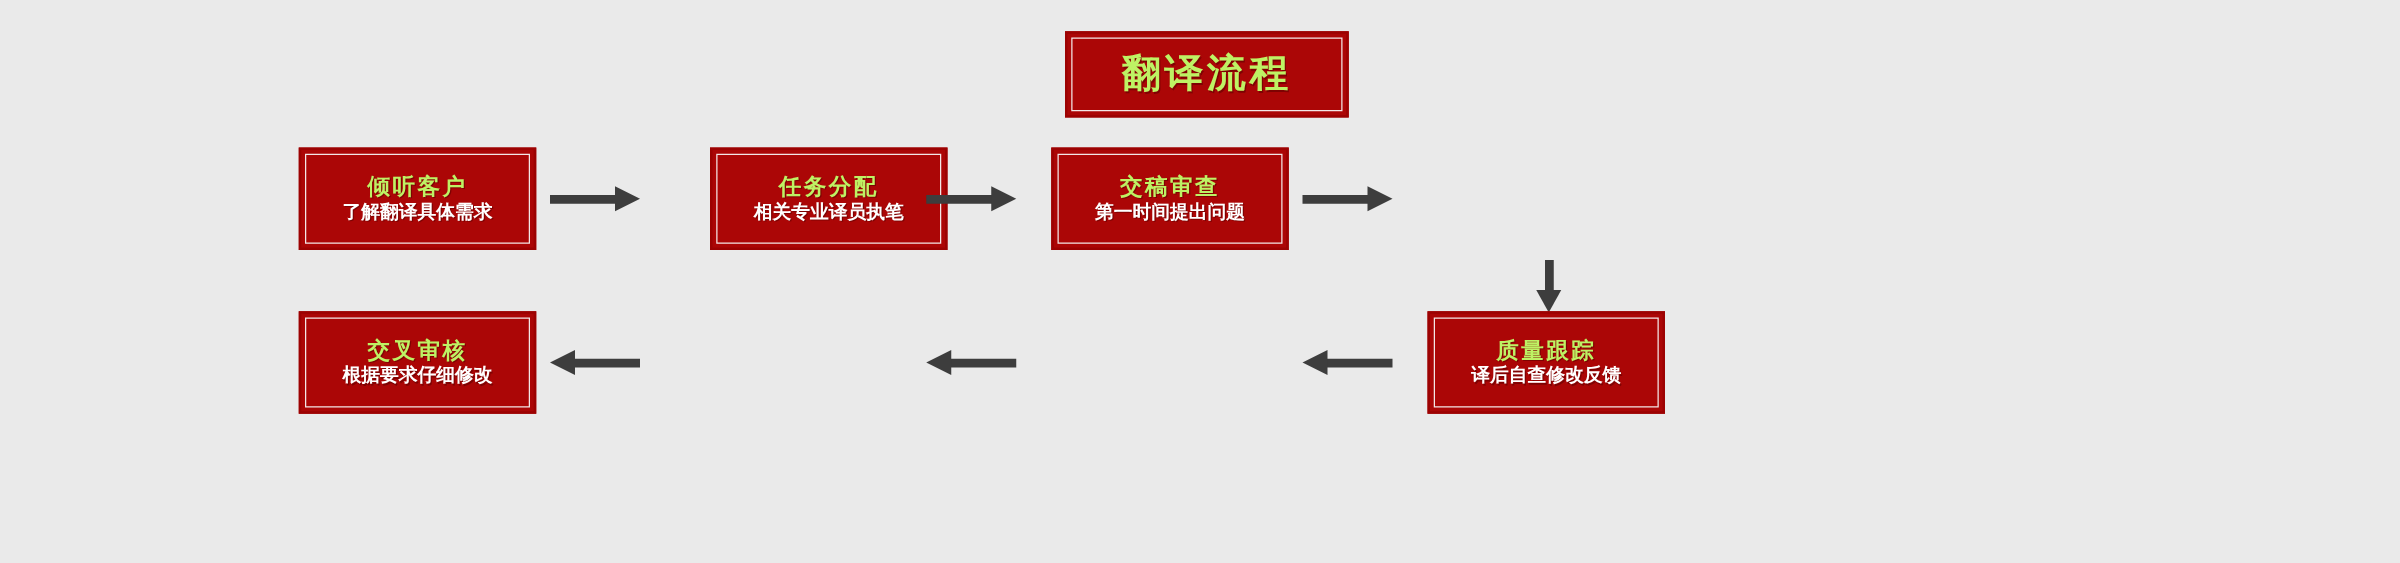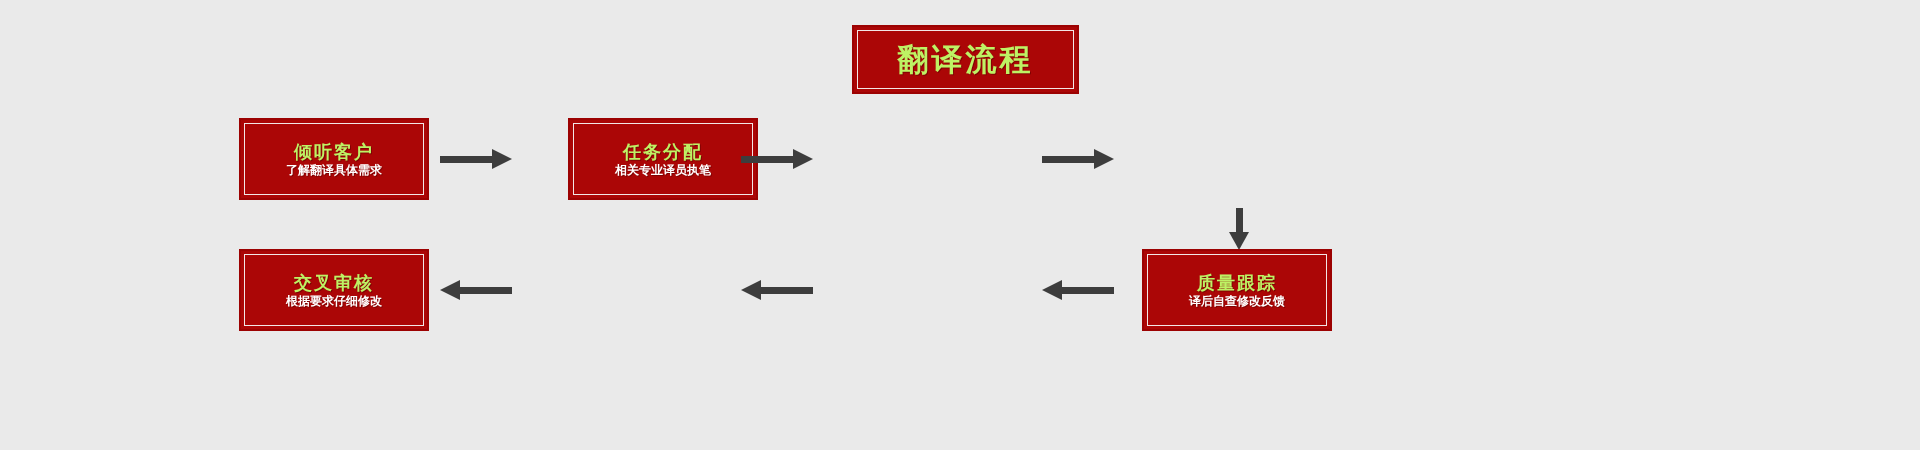--- a/index.html
+++ b/index.html
@@ -71,21 +71,21 @@
     font-size: 31px;
     letter-spacing: 3px;
   }
 
   
   .step {
     width: 190px;
     height: 82px;
   }
   .step .ttl { font-size: 18px; margin-bottom: 3px; }
-  .step .sub { font-size: 12px; }
+  .step .sub { font-size: 15px; }
 
   .r1 { top: 118px; }
   .r2 { top: 249px; }
 
   .c1 { left: 239px; }
   .c2 { left: 568px; }
   .c3 { left: 841px; }
   .c4 { left: 1142px; }
 
   
@@ -174,20 +174,26 @@
       <div class="ttl">任务分配</div>
       <div class="sub">相关专业译员执笔</div>
     </div>
   </div>
 
   <div class="arrow-h arrow-right ar1 ax2">
     <div class="shaft"></div>
     <div class="head"></div>
   </div>
 
+  <div class="rbox step r1 c3">
+    <div class="rbox-inner">
+      <div class="ttl">交稿审查</div>
+      <div class="sub">第一时间提出问题</div>
+    </div>
+  </div>
 
   <div class="arrow-h arrow-right ar1 ax3">
     <div class="shaft"></div>
     <div class="head"></div>
   </div>
 
 
   <div class="arrow-v">
     <div class="shaft"></div>
     <div class="head"></div>

